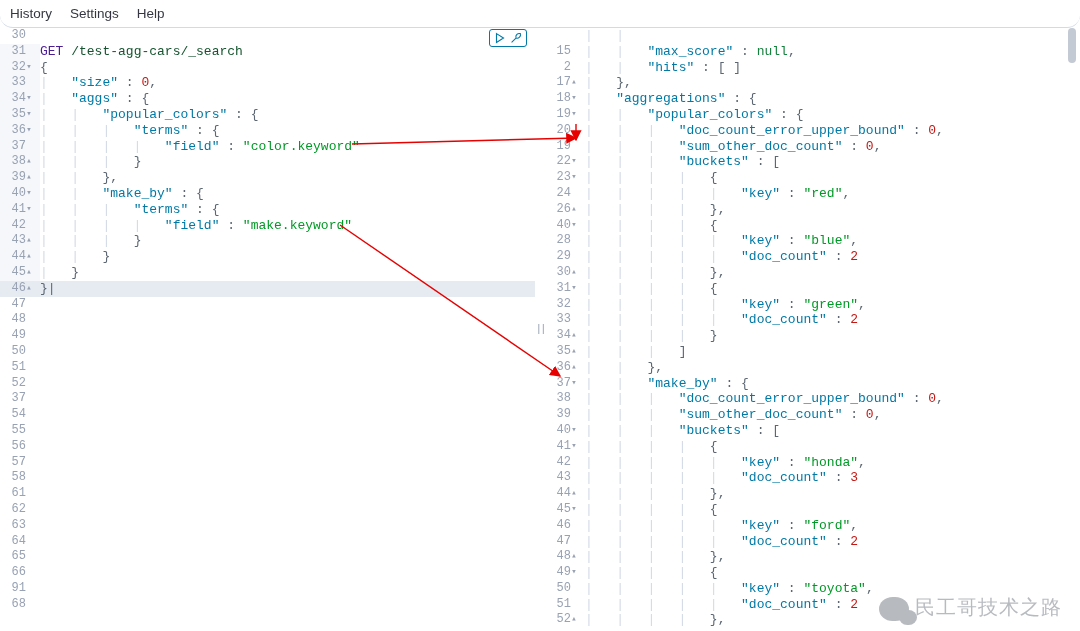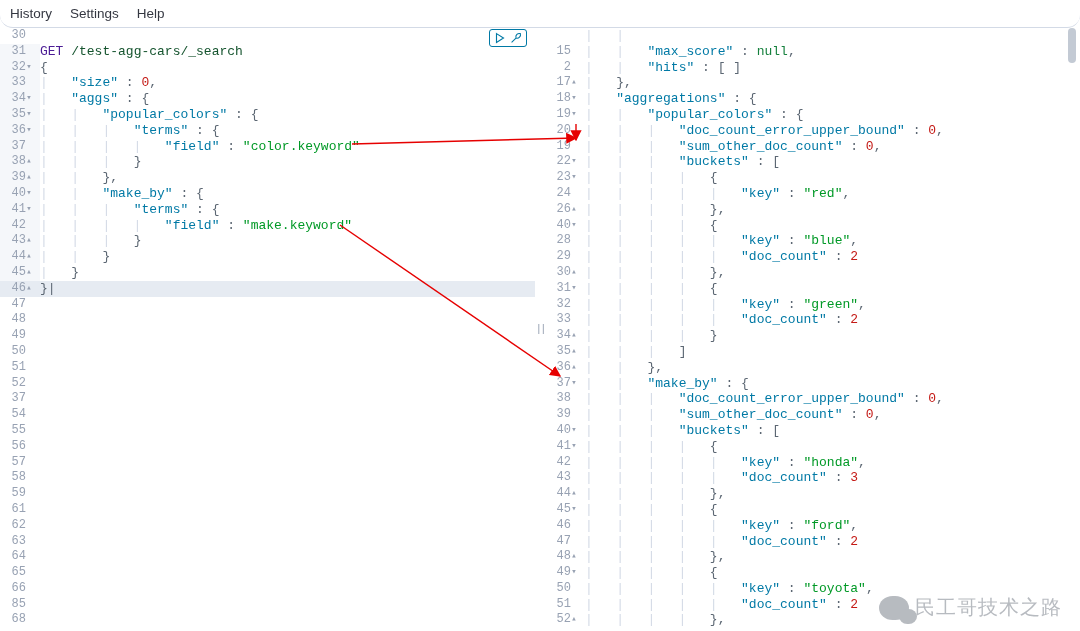--- a/index.html
+++ b/index.html
@@ -99,21 +99,21 @@
   padding: 1px 3px;
   background: #fff;
   align-items: center;
 }
 .action-buttons svg { display: block; }
 .watermark {
   position: absolute;
   right: 18px;
   bottom: 10px;
   display: flex;
-  align-items: center;
+  align-items: flex-end;
   gap: 6px;
   color: #b0b4ba;
   font-family: "PingFang SC","Microsoft YaHei",sans-serif;
   font-size: 20px;
   letter-spacing: 1px;
   opacity: 0.9;
 }
 .wechat-icon {
   width: 30px; height: 24px;
   background: #b0b4ba;
@@ -366,27 +366,20 @@
         </div>
         <div class="line">
           <div class="gutter">
             <span>58</span>
             <span class="fold"></span>
           </div>
           <div class="code"></div>
         </div>
         <div class="line">
           <div class="gutter">
-            <span>59</span>
-            <span class="fold"></span>
-          </div>
-          <div class="code"></div>
-        </div>
-        <div class="line">
-          <div class="gutter">
             <span>61</span>
             <span class="fold"></span>
           </div>
           <div class="code"></div>
         </div>
         <div class="line">
           <div class="gutter">
             <span>62</span>
             <span class="fold"></span>
           </div>
@@ -415,21 +408,21 @@
         </div>
         <div class="line">
           <div class="gutter">
             <span>66</span>
             <span class="fold"></span>
           </div>
           <div class="code"></div>
         </div>
         <div class="line">
           <div class="gutter">
-            <span>85</span>
+            <span>91</span>
             <span class="fold"></span>
           </div>
           <div class="code"></div>
         </div>
         <div class="line">
           <div class="gutter">
             <span>68</span>
             <span class="fold"></span>
           </div>
           <div class="code"></div>

